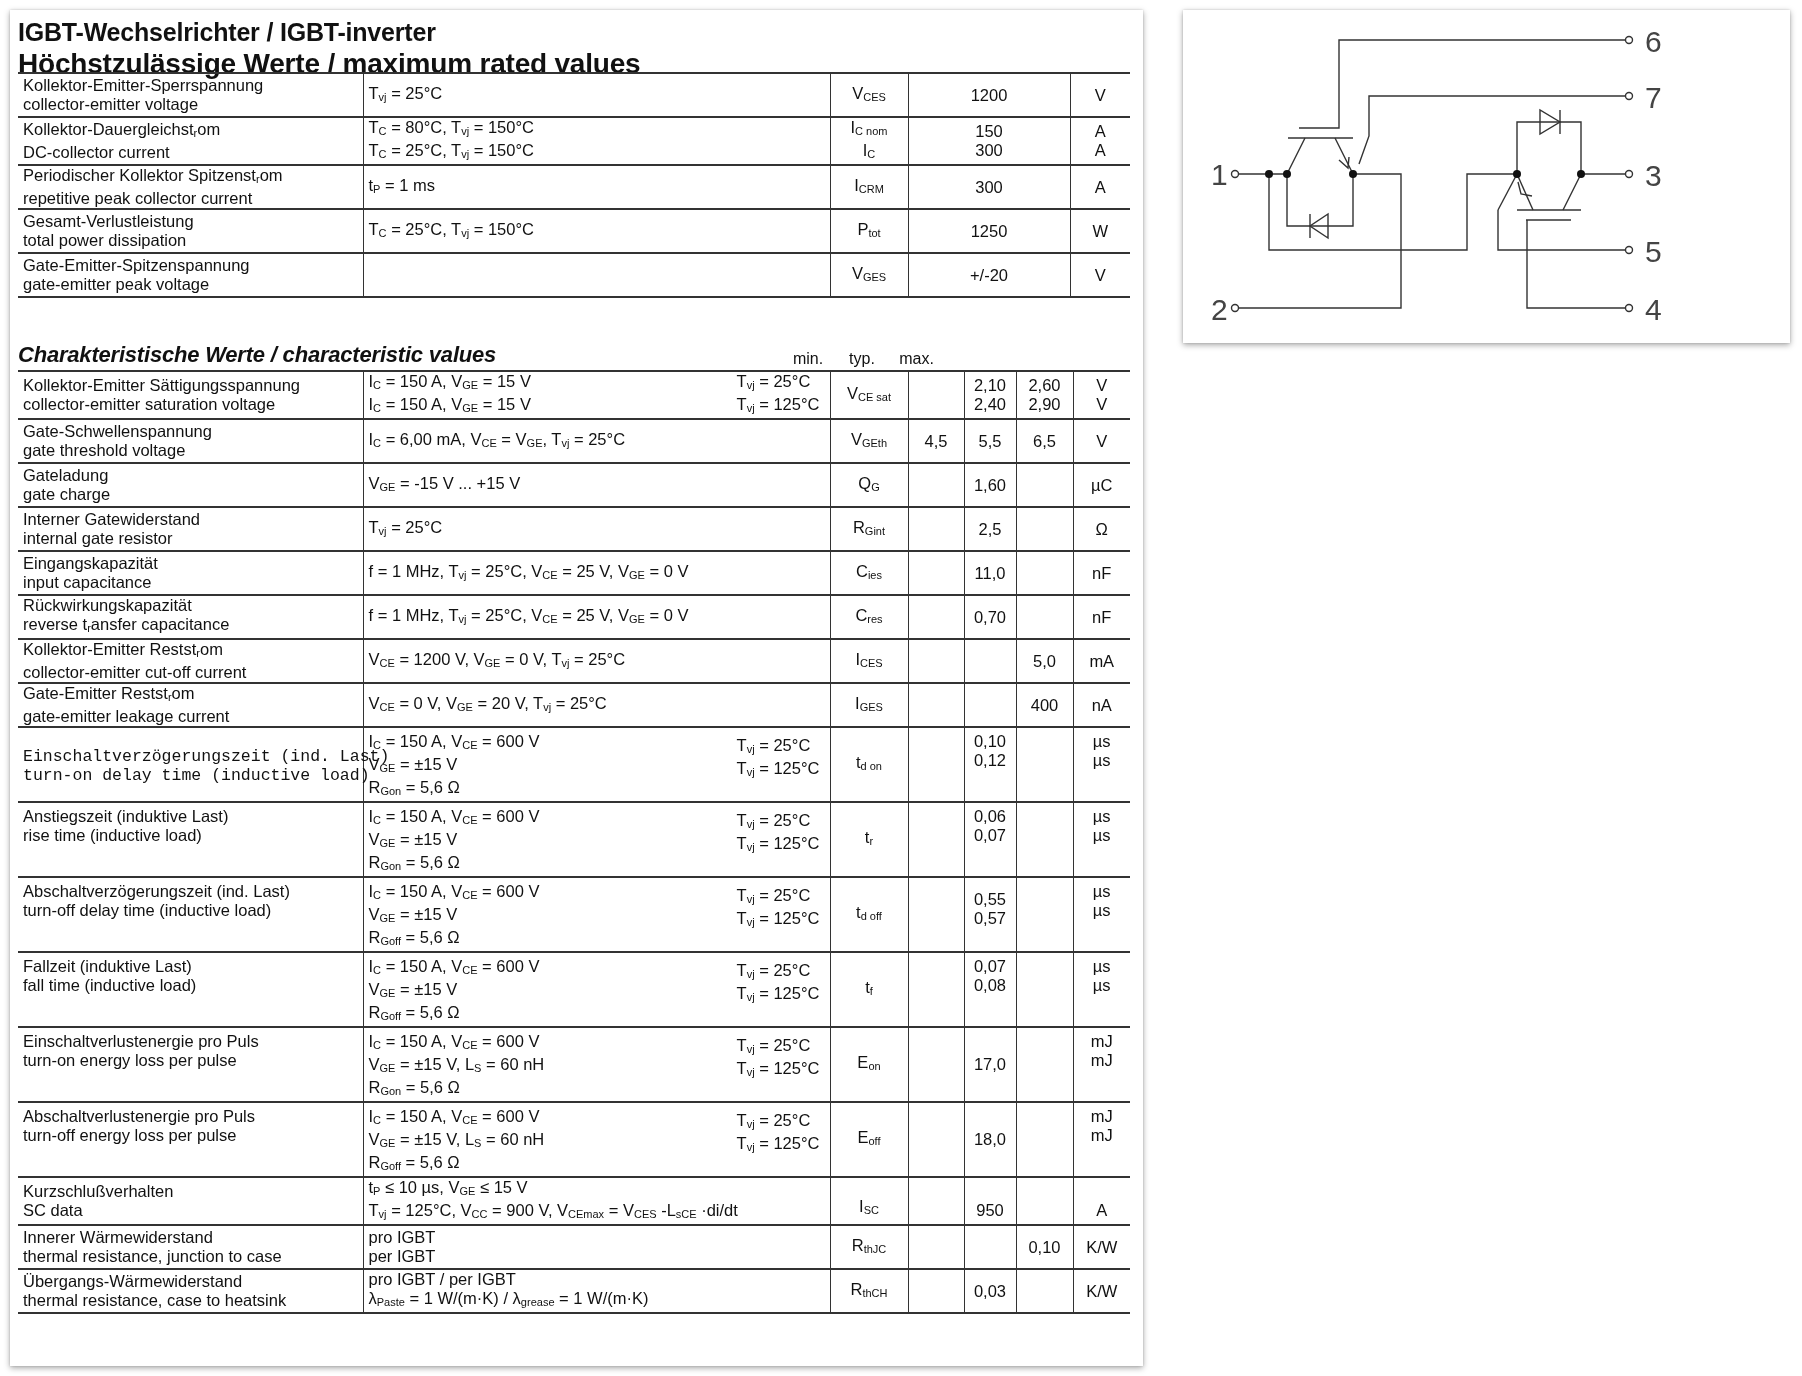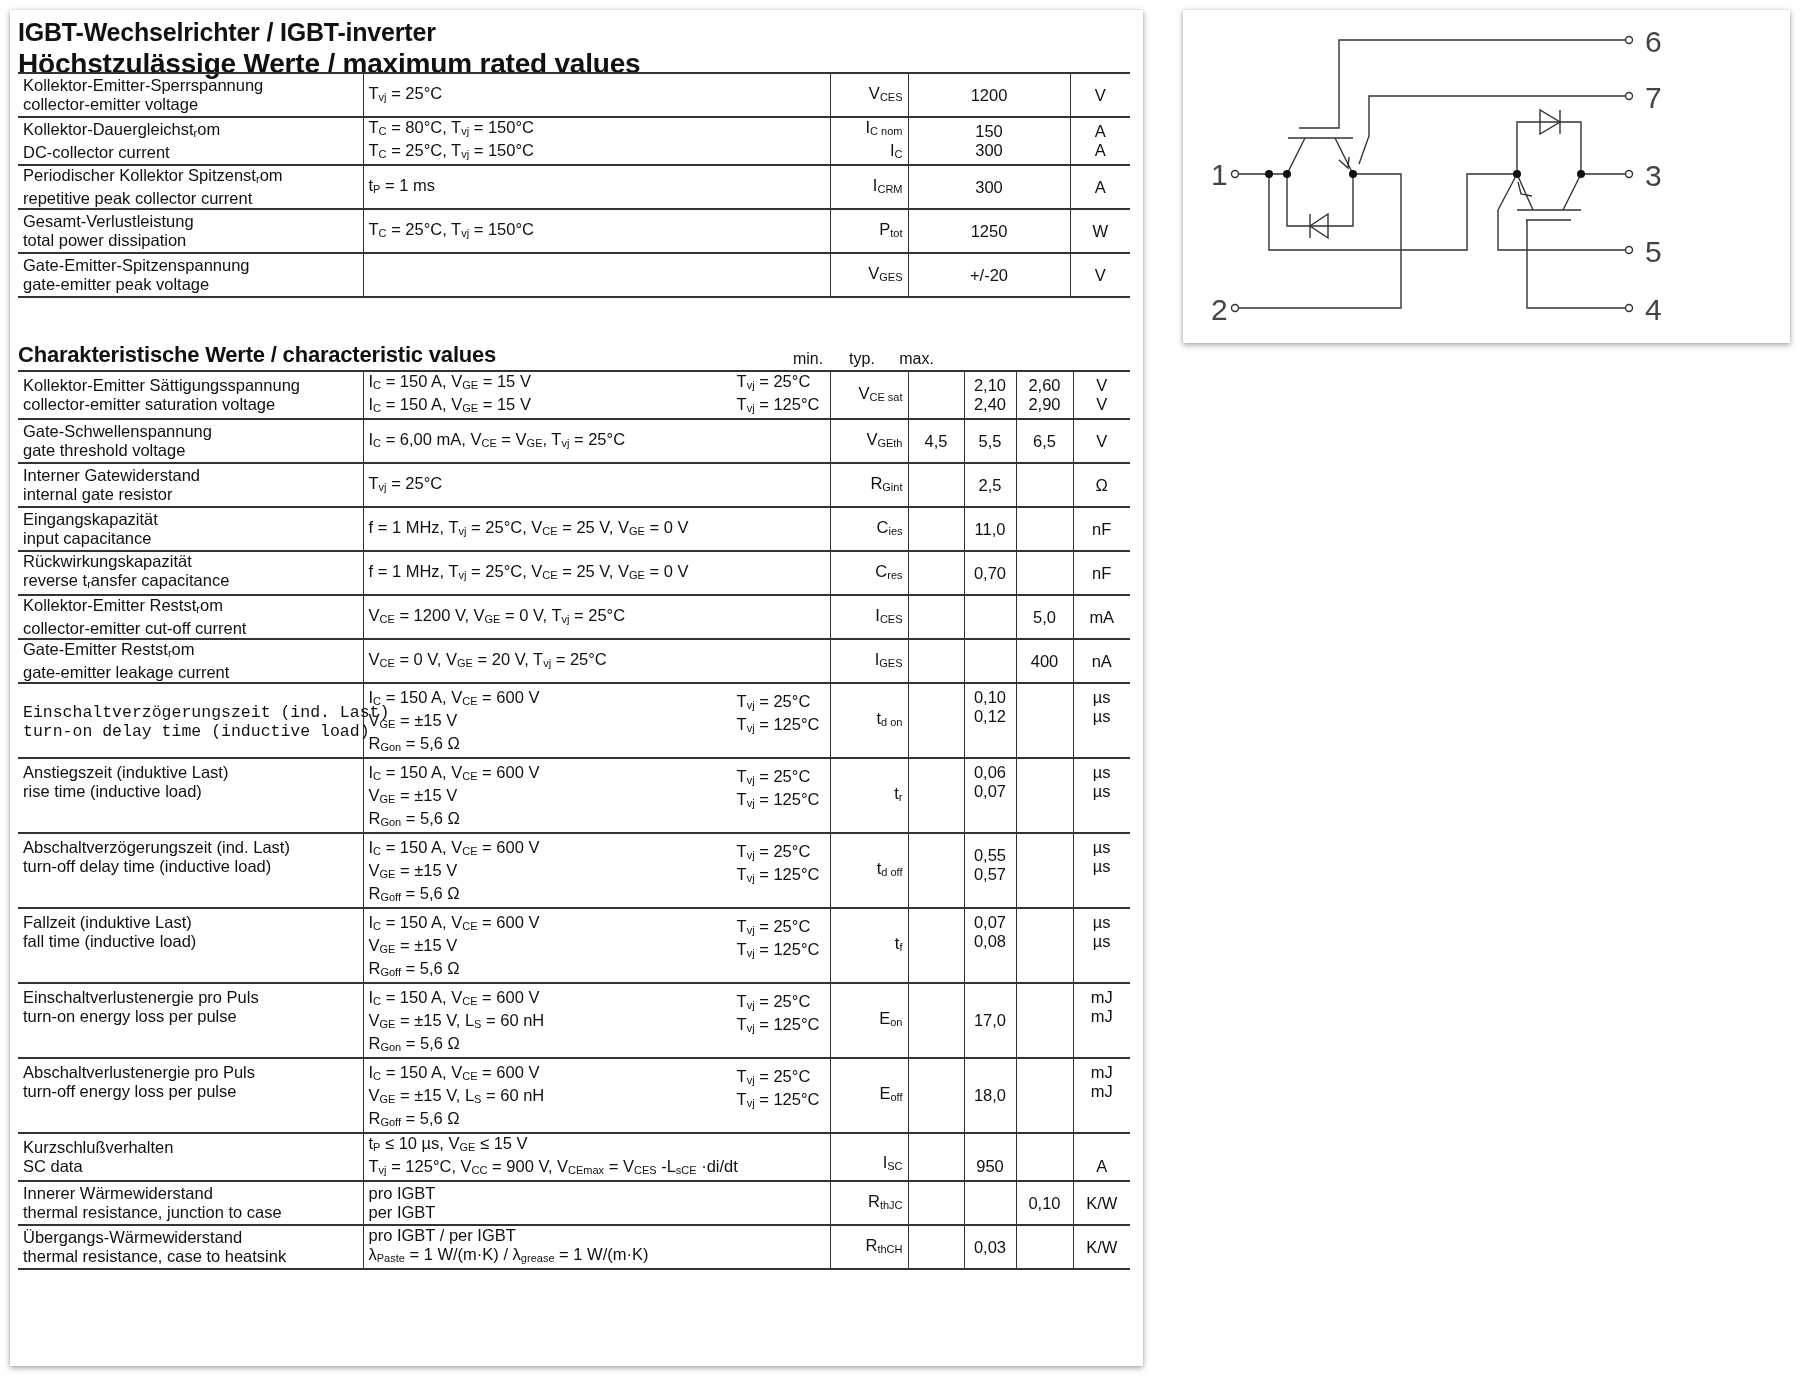--- a/index.html
+++ b/index.html
@@ -9,34 +9,34 @@
   }
   .card {
     position:absolute; background:#fff;
     box-shadow: 0 2px 6px rgba(0,0,0,0.35), 0 0 2px rgba(0,0,0,0.15);
   }
   #left-card { left:10px; top:10px; width:1133px; height:1356px; }
   #right-card { left:1183px; top:10px; width:607px; height:333px; }
 
   .title { position:absolute; left:8px; top:8px; font-size:25px; font-weight:bold; letter-spacing:-0.2px; }
   .subtitle { position:absolute; left:8px; top:38px; font-size:28px; font-weight:bold; letter-spacing:-0.2px; }
-  .section2 { position:absolute; left:8px; top:332px; font-size:22px; font-weight:bold; letter-spacing:-0.2px; }
+  .section2 { position:absolute; left:8px; top:332px; font-size:22px; font-weight:bold; letter-spacing:-0.2px;font-style:italic; }
   .colhead { position:absolute; top:340px; font-size:16px; text-align:center; }
 
   table.spec {
     position:absolute; left:8px; border-collapse:collapse; table-layout:fixed;
     font-size:16.5px; line-height:19px;
   }
   table.spec td {
     border-top:2px solid #333; border-bottom:2px solid #333;
     border-left:1.5px solid #333; padding:0 5px; vertical-align:middle;
   }
   table.spec td:first-child { border-left:none; }
   table.spec td.cond { position:relative; }
-  table.spec td.sym { text-align:right; }
+  table.spec td.sym { text-align:center; }
   table.spec td.num { text-align:center; }
   table.spec td.unit { text-align:center; }
   .line { display:block; white-space:nowrap; }
   .tvj { position:absolute; right:10px; top:50%; transform:translateY(-50%); text-align:left; }
   .tvj.top { top:8px; transform:none; }
   sub { font-size:11px; vertical-align:-2px; }
 
   #table-max { top:62px; width:1112px; }
   #table-char { top:360px; width:1112px; }
 
@@ -212,20 +212,40 @@
             <span class="line">4,5</span>
           </td>
           <td class="num">
             <span class="line">5,5</span>
           </td>
           <td class="num">
             <span class="line">6,5</span>
           </td>
           <td class="unit">
             <span class="line">V</span>
+          </td>
+        </tr>
+        <tr style="height: 44px;">
+          <td class="desc">
+            <span class="line">Gateladung</span>
+            <span class="line">gate charge</span>
+          </td>
+          <td class="cond">
+            <span class="line">V<sub>GE</sub> = -15 V ... +15 V</span>
+          </td>
+          <td class="sym">
+            <span class="line">Q<sub>G</sub></span>
+          </td>
+          <td class="num"></td>
+          <td class="num">
+            <span class="line">1,60</span>
+          </td>
+          <td class="num"></td>
+          <td class="unit">
+            <span class="line">µC</span>
           </td>
         </tr>
         <tr style="height: 44px;">
           <td class="desc">
             <span class="line">Interner Gatewiderstand</span>
             <span class="line">internal gate resistor</span>
           </td>
           <td class="cond">
             <span class="line">T<sub>vj</sub> = 25°C</span>
           </td>

